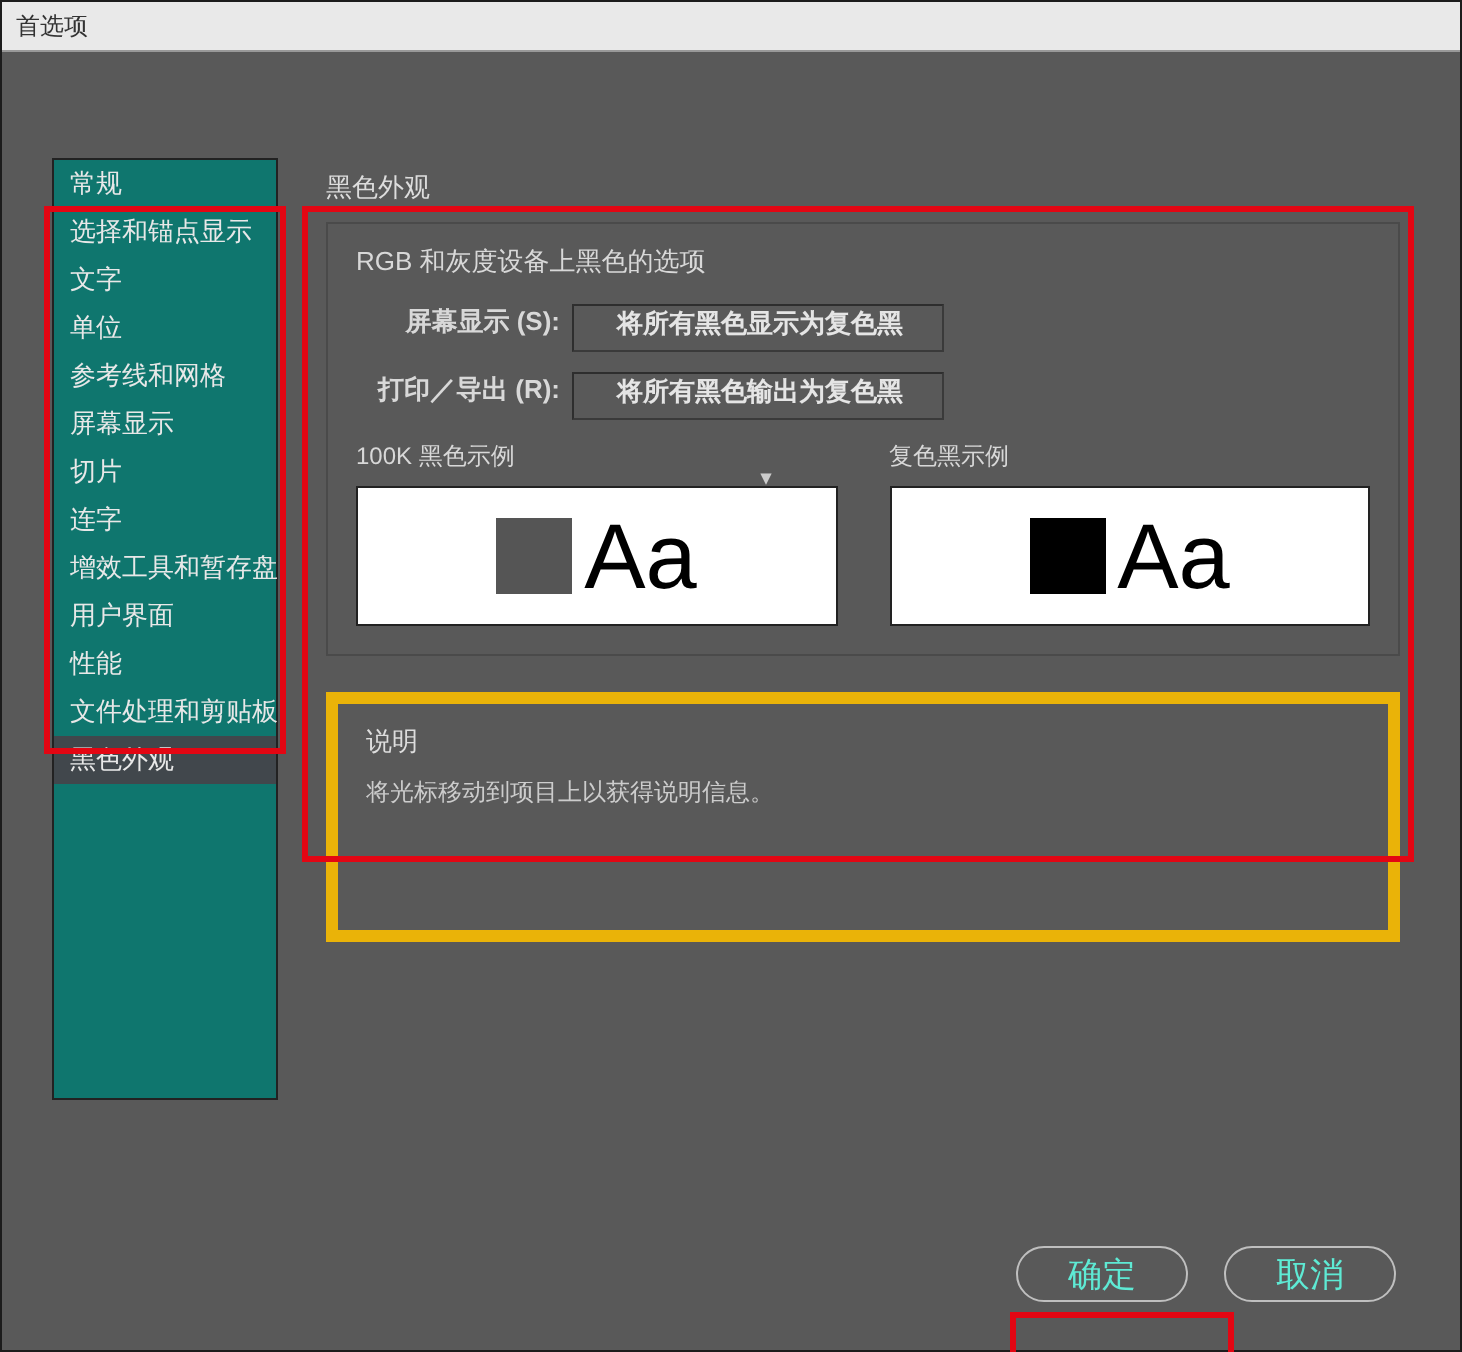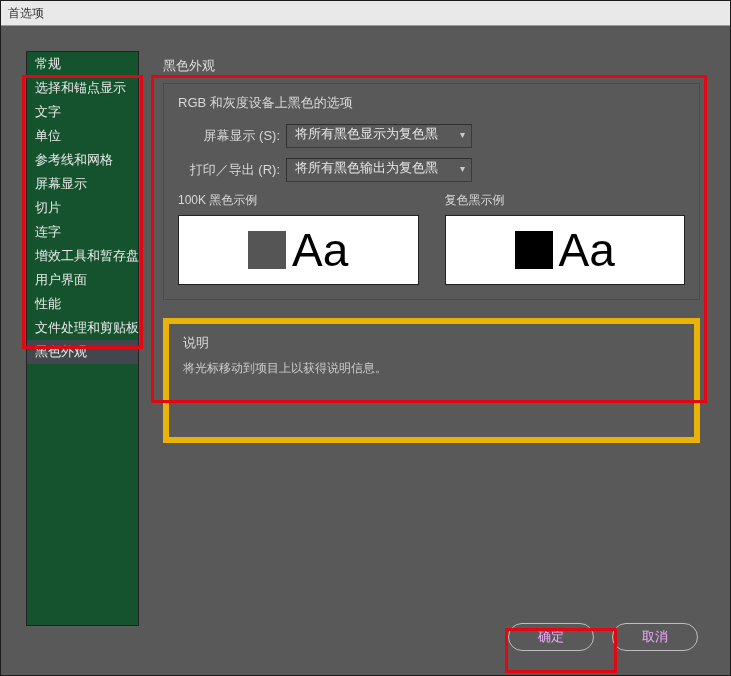--- a/index.html
+++ b/index.html
@@ -1,15 +1,15 @@
 <!DOCTYPE html>
 <html><head>
   <meta charset="utf-8">
   <style>
-    * { box-sizing: border-box; margin: 0; padding: 0; }
+    * { box-sizing: border-box; margin: 0; padding: 0; gap: 28px; }
     body {
       width: 731px;
       height: 676px;
       background: #595959;
       font-family: "Microsoft YaHei", sans-serif;
       font-size: 13px;
       color: #d8d8d8;
       overflow: hidden;
     }
     .window {
@@ -29,23 +29,23 @@
     }
     .body-area {
       flex: 1;
       display: flex;
       padding: 25px 0 0 25px;
       gap: 10px;
       position: relative;
     }
     .sidebar {
       width: 113px;
-      height: 575px;
+      height: 471px;
       border: 1px solid #222;
-      background: #14532d;
+      background: #0f766e;
       position: relative;
       z-index: 1;
     }
     .sidebar-item {
       padding: 3px 8px;
       font-size: 13px;
       color: #e8e8e8;
       cursor: pointer;
       white-space: nowrap;
     }
@@ -74,43 +74,45 @@
       border: 1px solid #4a4a4a;
       padding: 10px 14px 14px 14px;
       margin-bottom: 18px;
     }
     .group-title {
       font-size: 13px;
       margin-bottom: 12px;
     }
     .form-row {
       display: flex;
-      align-items: center;
+      align-items: flex-start;
       margin-bottom: 10px;
       gap: 6px;
+      font-weight: bold;
     }
     .form-label {
       width: 102px;
       text-align: right;
       font-size: 13px;
     }
     .dropdown {
       display: inline-flex;
       align-items: center;
       justify-content: space-between;
       background: #595959;
       border: 1px solid #3a3a3a;
       border-top-color: #2e2e2e;
       border-left-color: #2e2e2e;
       height: 24px;
       padding: 0 6px 4px 8px;
       min-width: 186px;
       cursor: pointer;
       color: #e5e5e5;
       font-size: 13px;
+      flex-direction: column;
     }
     .chev {
       font-size: 10px;
       color: #ccc;
       margin-left: 6px;
     }
     .samples {
       display: flex;
       gap: 26px;
       margin-top: 8px;
@@ -150,22 +152,22 @@
       bottom: 24px;
       display: flex;
       gap: 18px;
     }
     .btn {
       width: 86px;
       height: 28px;
       border: 1px solid #bfbfbf;
       border-radius: 14px;
       background: transparent;
-      color: #f0abfc;
-      font-size: 13px;
+      color: #5eead4;
+      font-size: 17px;
       cursor: pointer;
       display: flex;
       align-items: center;
       justify-content: center;
     }
   </style>
 </head>
 <body>
 
 <div class="window">

